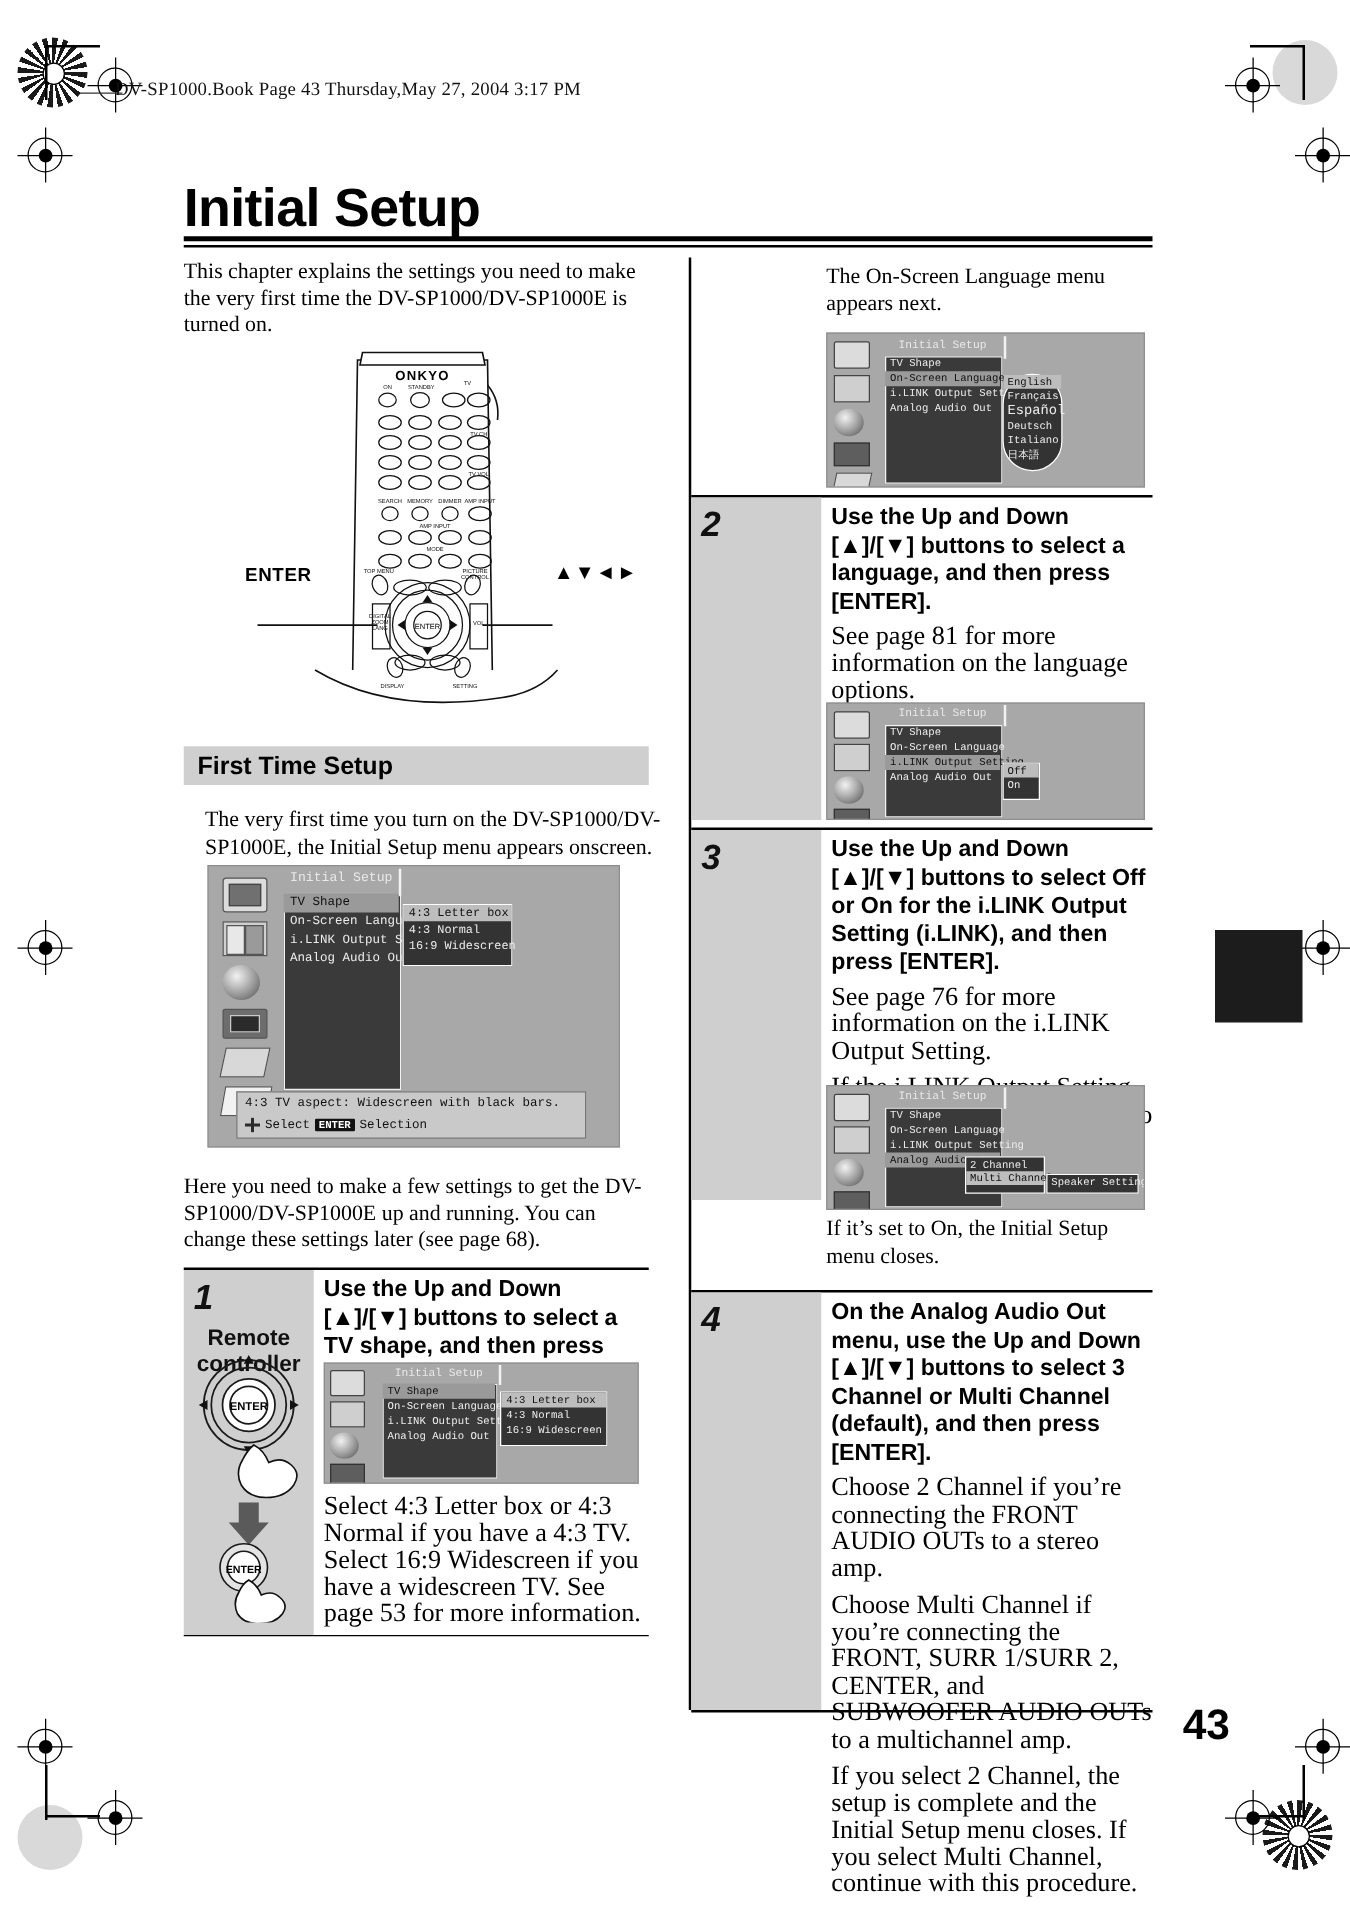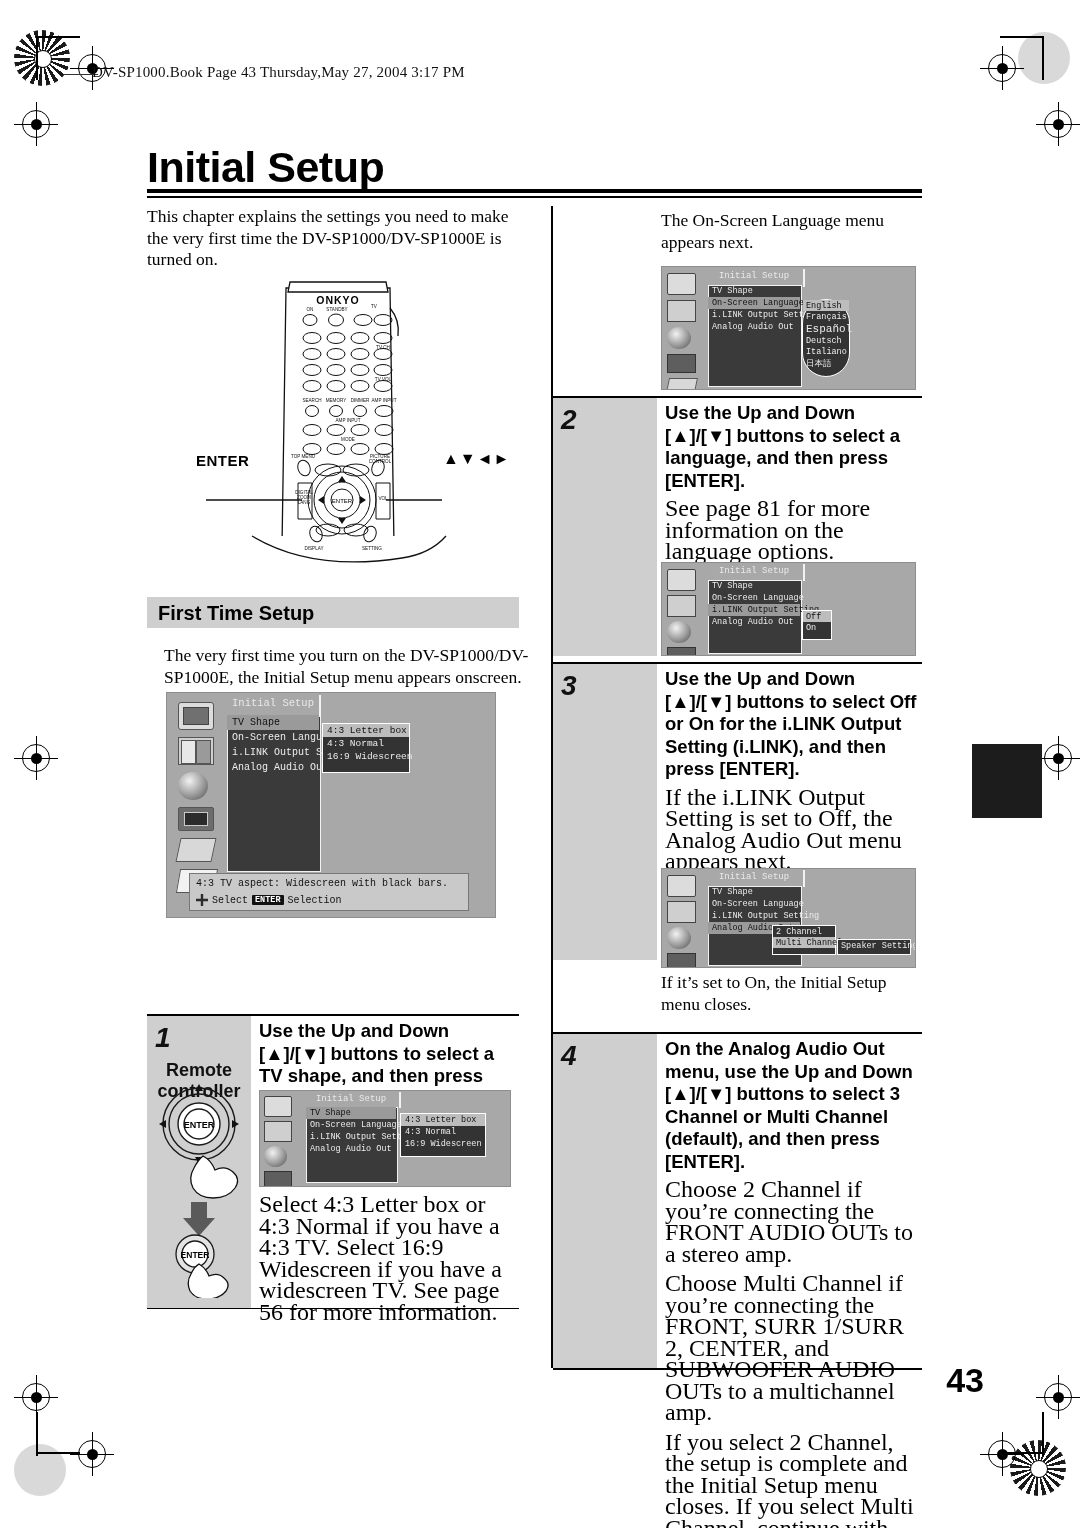--- a/index.html
+++ b/index.html
@@ -59,21 +59,21 @@
   .osd .vline{position:absolute;background:#f2f2f2;width:1.5px;}
   .badge{display:inline-block;background:#111;color:#fff;padding:0 3px;border-radius:1px;}
 
   
   .step{position:absolute;}
   .step .numcell{position:absolute;left:0;top:0;background:#cfcfcf;}
   .step .num{position:absolute;font-family:"Liberation Sans",sans-serif;font-style:italic;font-weight:bold;font-size:28px;color:#111;}
   .step .rc-label{position:absolute;font-family:"Liberation Sans",sans-serif;font-weight:bold;font-size:18px;color:#111;text-align:center;width:100%;}
   .step .bodycell{position:absolute;}
   .step h4{font-family:"Liberation Sans",sans-serif;font-weight:bold;font-size:18.5px;line-height:22.5px;margin:0 0 6px 0;}
-  .step p{font-family:"Liberation Serif",serif;font-size:24px;line-height:21.5px;margin:0 0 8px 0;}
+  .step p{font-family:"Liberation Serif",serif;font-size:21px;line-height:21.5px;margin:0 0 8px 0;}
   .rule-top{position:absolute;height:2px;background:#000;}
   .rule-thin{position:absolute;height:1px;background:#000;}
 
   
   .pageno{position:absolute;right:96px;top:1361px;font-family:"Liberation Sans",sans-serif;font-weight:bold;font-size:34px;}
   .pageno-rule{position:absolute;left:553px;top:1368px;width:369px;height:2px;background:#000;}
   .colrule{position:absolute;left:551px;top:206px;width:1.5px;background:#000;}
 
   
   .sidetab{position:absolute;right:38px;top:744px;width:70px;height:74px;background:#1c1c1c;}
@@ -309,20 +309,23 @@
       <div class="ftxt" style="position:absolute;left:6px;top:4px;font-size:10px;">4:3 TV aspect: Widescreen with black bars.</div>
       <div style="position:absolute;left:6px;top:20px;display:flex;align-items:center;gap:4px;">
         <span style="display:inline-block;width:12px;height:12px;background:#2b2b2b;clip-path:polygon(40% 0,60% 0,60% 40%,100% 40%,100% 60%,60% 60%,60% 100%,40% 100%,40% 60%,0 60%,0 40%,40% 40%);"></span>
         <span style="font-size:10px;color:#111;">Select</span>
         <span class="badge" style="font-size:8.5px;font-weight:bold;">ENTER</span>
         <span style="font-size:10px;color:#111;">Selection</span>
       </div>
     </div>
   </div>
 
+  <div style="position:absolute;left:147px;top:938px;width:372px;">
+    <p class="body">Here you need to make a few settings to get the DV-SP1000/DV-SP1000E up and running. You can change these settings later (see page 68).</p>
+  </div>
 
   <div class="rule-top" style="left:147px;top:1014px;width:372px;"></div>
   <div class="step" style="left:147px;top:1016px;width:372px;height:292px;">
     <div class="numcell" style="width:104px;height:292px;"></div>
     <div class="num" style="left:8px;top:6px;">1</div>
     <div class="rc-label" style="left:0;top:44px;width:104px;">Remote controller</div>
 
     <div style="position:absolute;left:8px;top:62px;width:92px;height:220px;">
       <svg width="92" height="220" viewBox="0 0 92 220" xmlns="http://www.w3.org/2000/svg">
         <g fill="none" stroke="#1a1a1a" stroke-width="1.4">
@@ -380,21 +383,21 @@
         <div class="mi" style="font-size:8.5px;padding:1px 0 1px 4px;">Analog Audio Out</div>
       </div>
       <div class="sub" style="left:140px;top:22px;width:84px;height:42px;">
         <div class="si sel" style="font-size:8.5px;padding:1px 0 1px 4px;">4:3 Letter box</div>
         <div class="si" style="font-size:8.5px;padding:1px 0 1px 4px;">4:3 Normal</div>
         <div class="si" style="font-size:8.5px;padding:1px 0 1px 4px;">16:9 Widescreen</div>
       </div>
     </div>
 
     <div style="position:absolute;left:112px;top:178px;width:260px;">
-      <p>Select 4:3 Letter box or 4:3 Normal if you have a 4:3 TV. Select 16:9 Widescreen if you have a widescreen TV. See page 56 for more information.</p>
+      <p>Select 4:3 Letter box or 4:3 Normal if you have a 4:3 TV. Select 16:9 Widescreen if you have a widescreen TV. See page 53 for more information.</p>
     </div>
   </div>
   <div class="rule-thin" style="left:147px;top:1308px;width:372px;"></div>
 
   <div style="position:absolute;left:661px;top:210px;width:261px;">
     <p class="body">The On-Screen Language menu appears next.</p>
   </div>
 
   <div class="osd" style="position:absolute;left:661px;top:266px;width:253px;height:122px;">
     <div class="sidebar-icons" style="left:5px;top:6px;width:auto;gap:5px;">
@@ -455,20 +458,21 @@
       <div class="si" style="font-size:8.5px;padding:0.5px 0 0.5px 3px;">On</div>
     </div>
   </div>
 
   <div class="rule-top" style="left:553px;top:662px;width:369px;"></div>
   <div class="step" style="left:553px;top:664px;width:369px;height:296px;">
     <div class="numcell" style="width:104px;height:296px;"></div>
     <div class="num" style="left:8px;top:6px;">3</div>
     <div class="bodycell" style="left:112px;top:4px;width:257px;">
       <h4>Use the Up and Down [▲]/[▼] buttons to select Off or On for the i.LINK Output Setting (i.LINK), and then press [ENTER].</h4>
+      <p>See page 76 for more information on the i.LINK Output Setting.</p>
       <p>If the i.LINK Output Setting is set to Off, the Analog Audio Out menu appears next.</p>
     </div>
   </div>
 
   <div class="osd" style="position:absolute;left:661px;top:868px;width:253px;height:98px;">
     <div class="sidebar-icons" style="left:5px;top:6px;width:auto;gap:4px;">
       <div style="width:27px;height:20px;background:#dcdcdc;border:1px solid #444;border-radius:2px;"></div>
       <div style="width:27px;height:20px;background:#cfcfcf;border:1px solid #444;"></div>
       <div style="width:24px;height:22px;border-radius:50%;background:radial-gradient(circle at 38% 32%,#f2f2f2,#9a9a9a 55%,#4d4d4d);"></div>
       <div style="width:27px;height:16px;background:#5e5e5e;border:1px solid #333;"></div>

